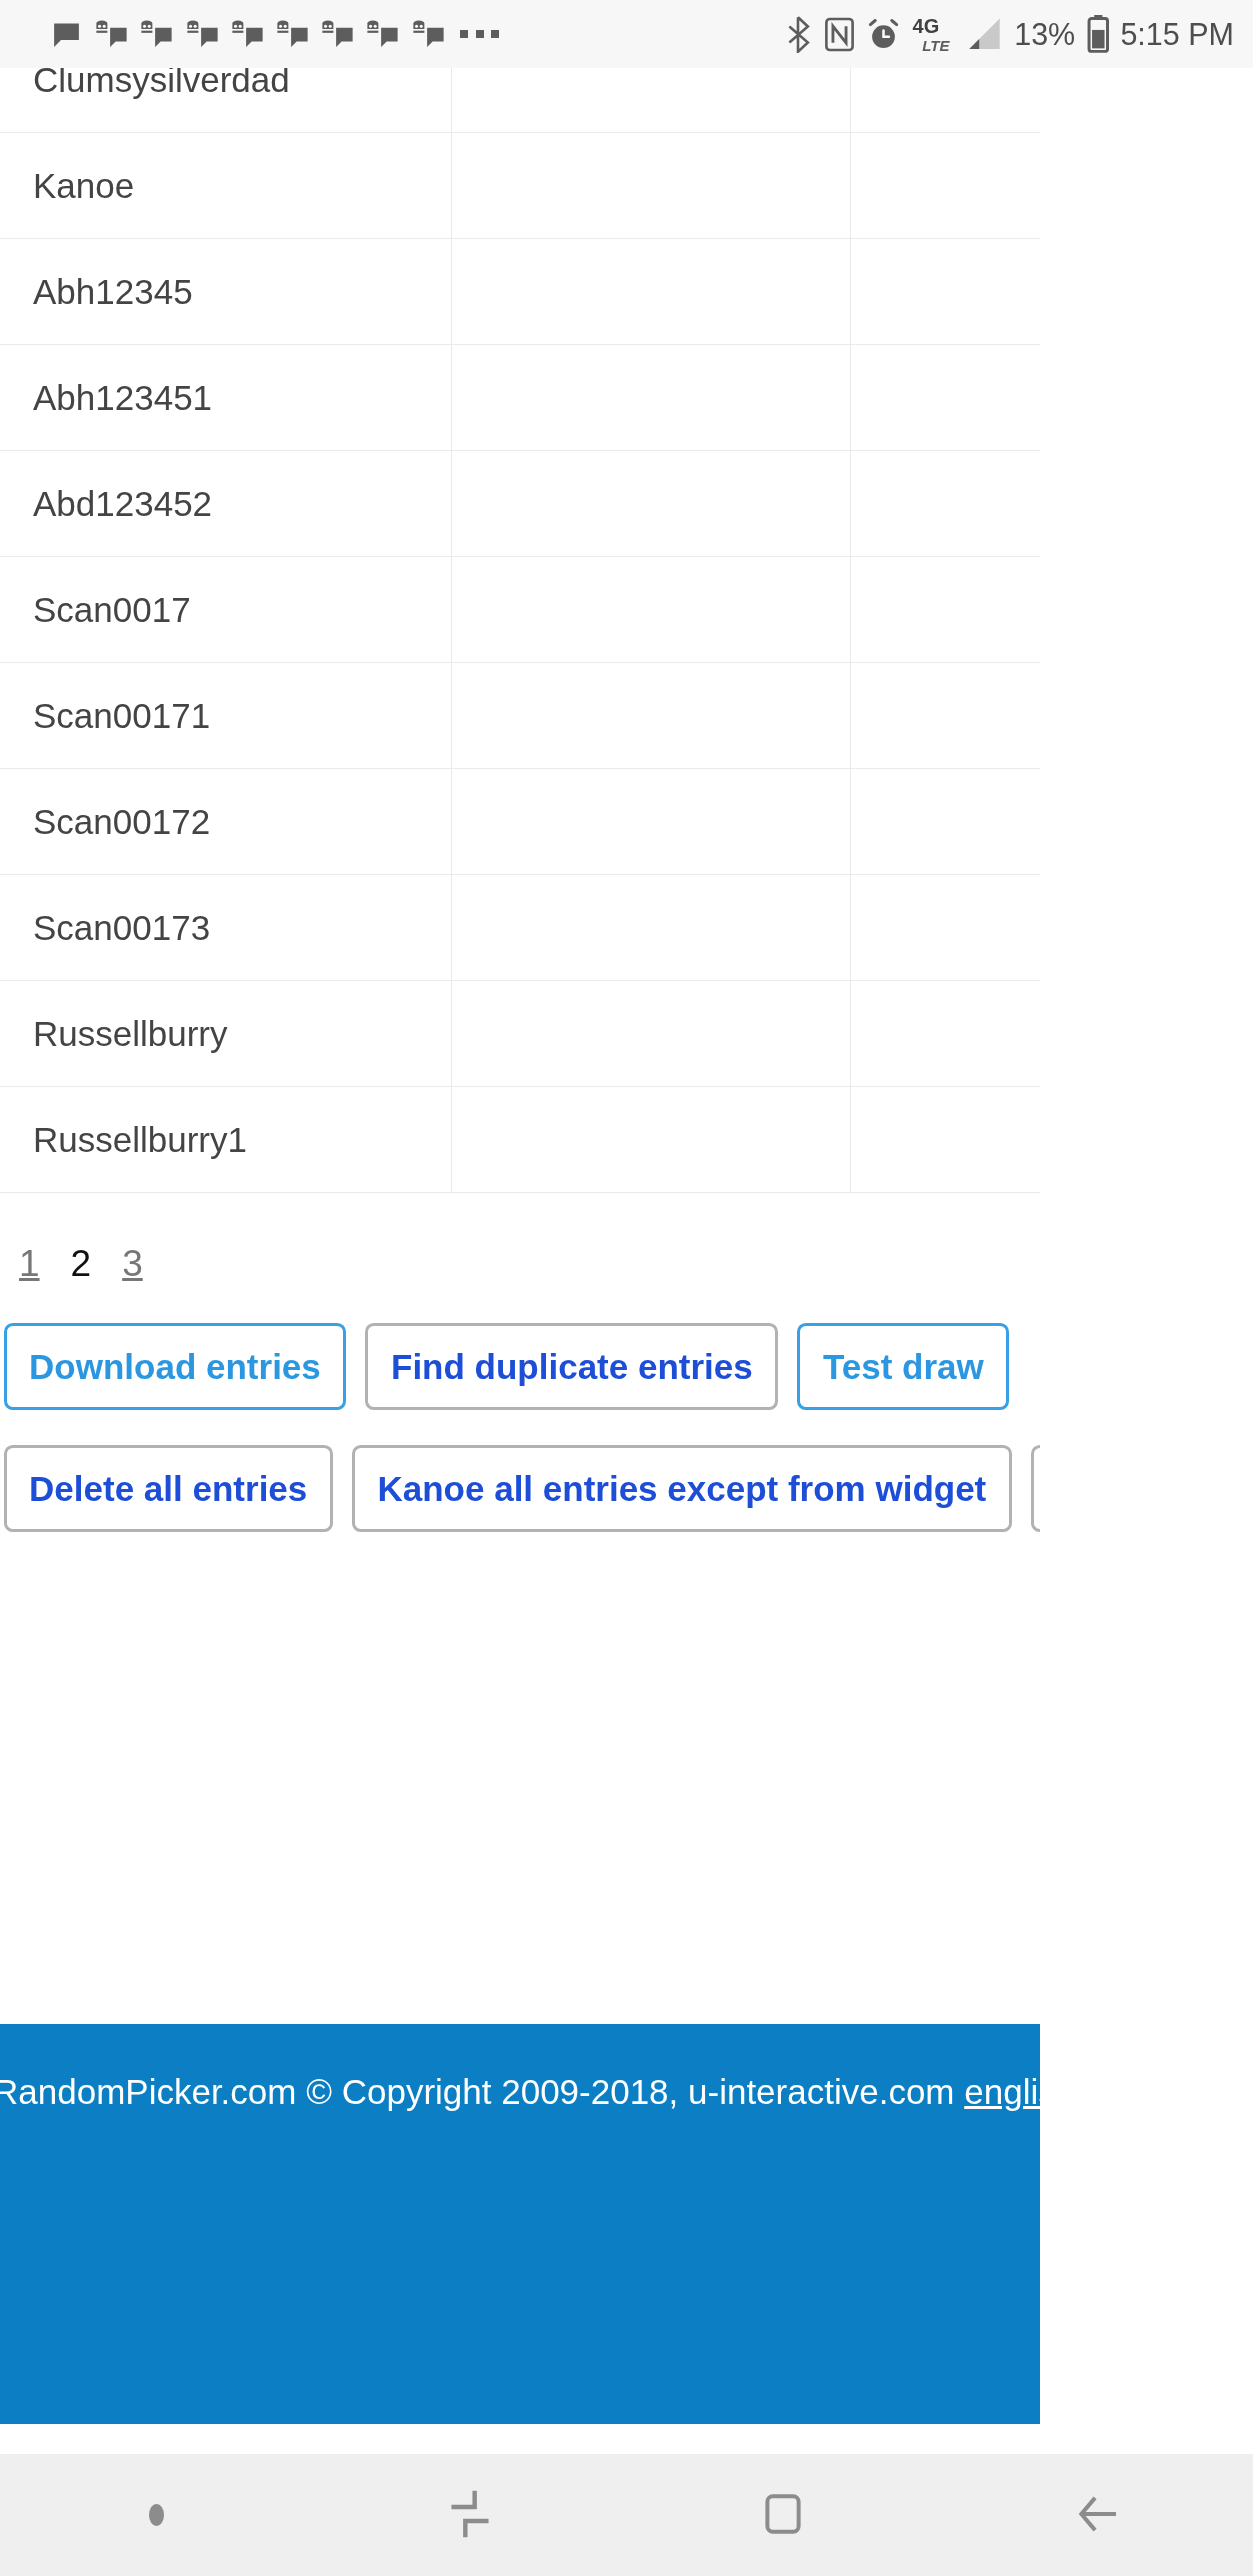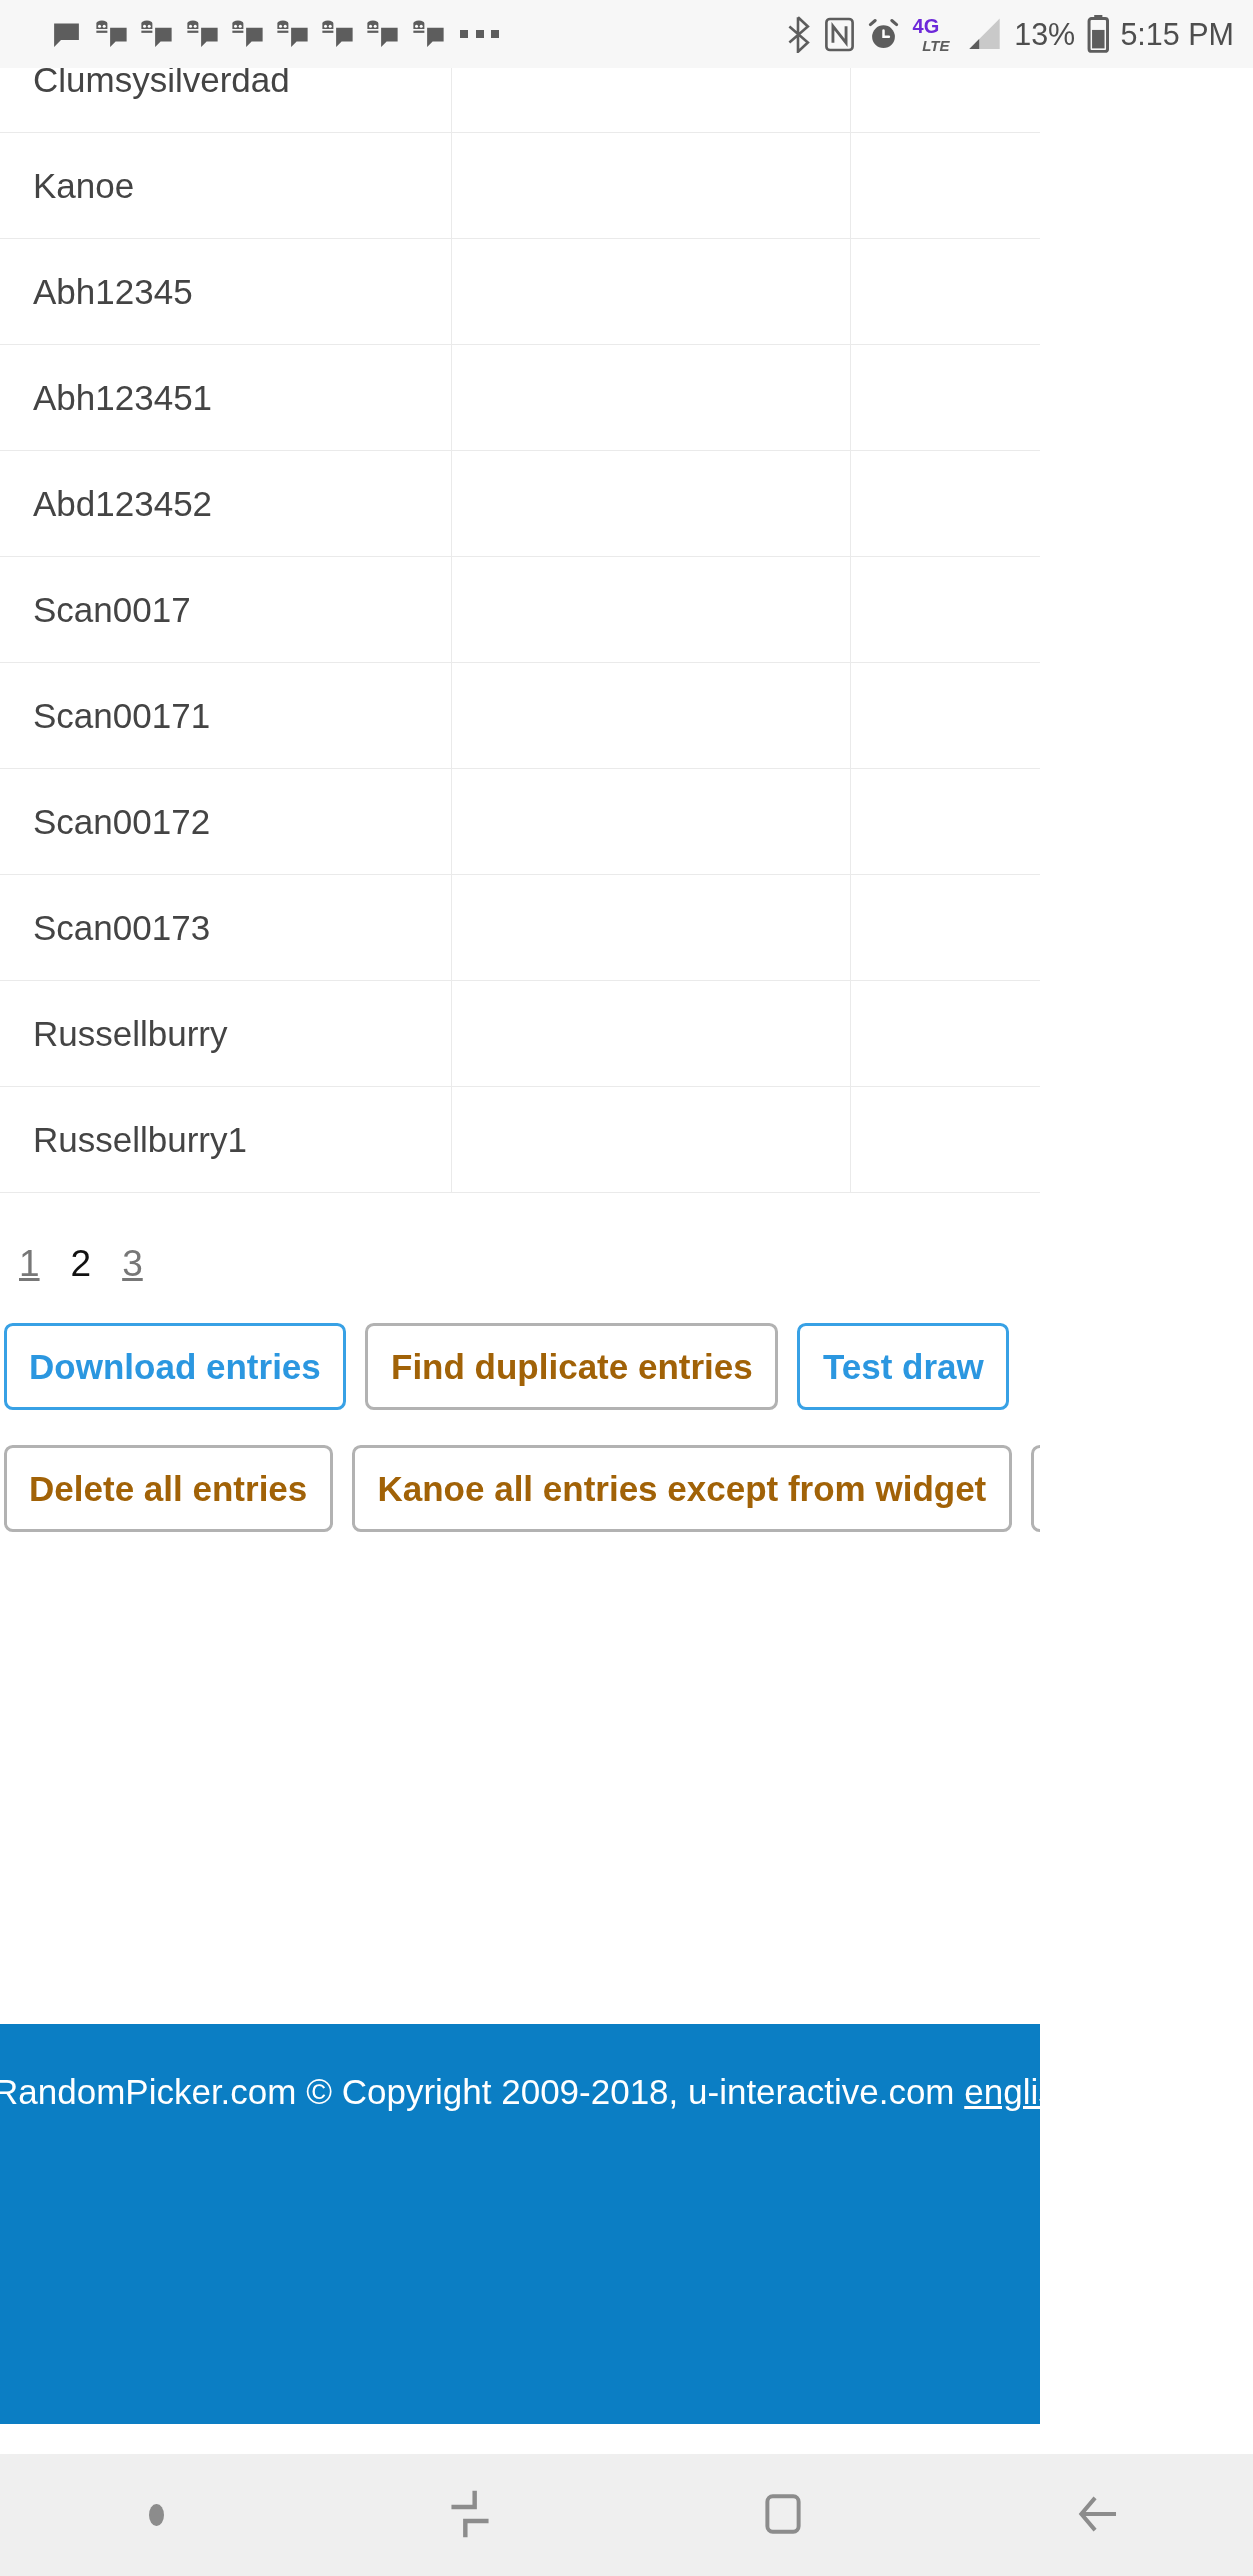--- a/index.html
+++ b/index.html
@@ -61,21 +61,21 @@
     white-space: nowrap;
     line-height: 1;
   }
   .sb-4g {
     position: relative;
     width: 42px; height: 37px;
     flex: 0 0 auto;
   }
   .sb-4g .g4 {
     position: absolute; top: 0; left: 0;
-    font-size: 20px; font-weight: bold; color: #6d28d9;
+    font-size: 20px; font-weight: bold; color: #404040;
     line-height: 1;
   }
   .sb-4g .lte {
     position: absolute; bottom: 0; left: 9.6px;
     font-size: 15px; font-weight: bold; font-style: italic; color: #5d5d5d;
     line-height: 1;
   }
 
   
   .page {
@@ -150,21 +150,21 @@
     font-weight: bold;
     box-sizing: border-box;
     flex: 0 0 auto;
   }
   .btn.enabled {
     border: 3.5px solid #38a1e5;
     color: #2b97e0;
   }
   .btn.disabled {
     border: 3.5px solid #b2b2b2;
-    color: #a16207;
+    color: #1d4ed8;
   }
 
   
   .footer {
     position: absolute;
     left: 0;
     top: 1956px;
     width: 1253px;
     height: 400px;
     background: #0b7ec4;

